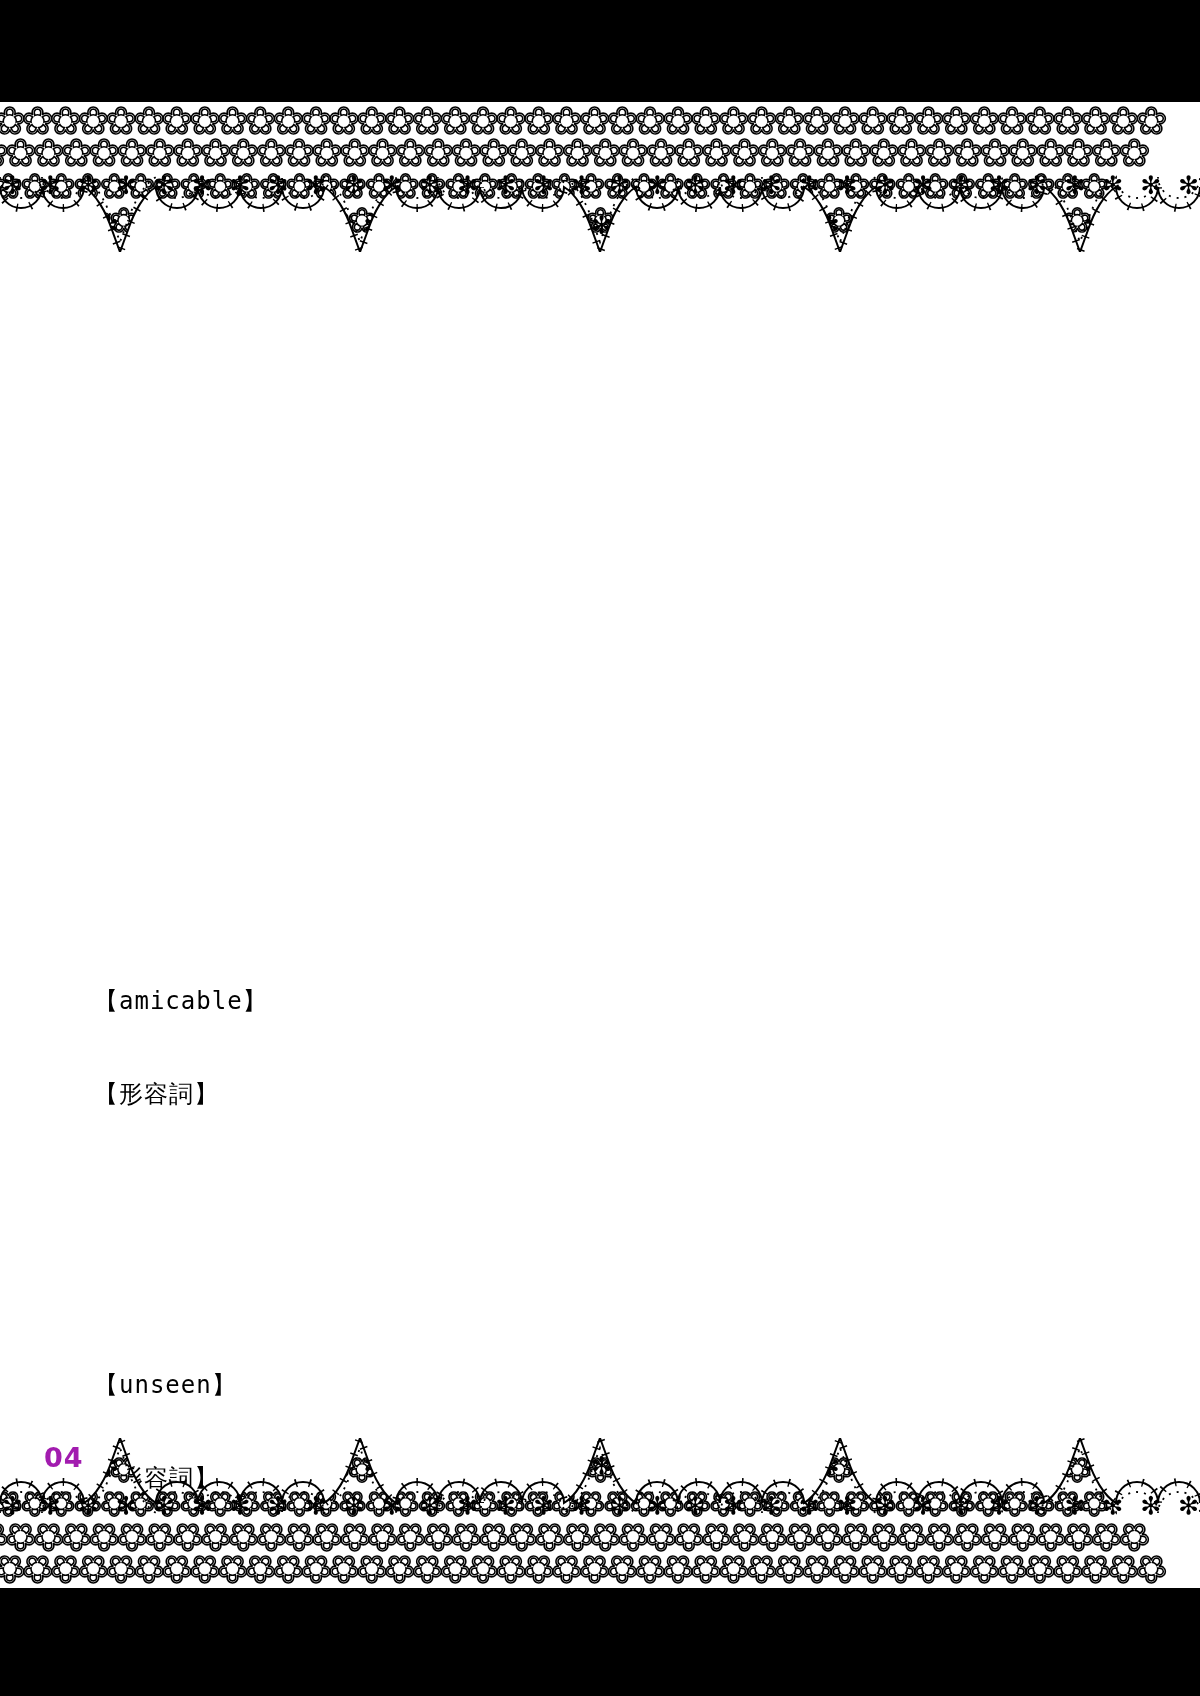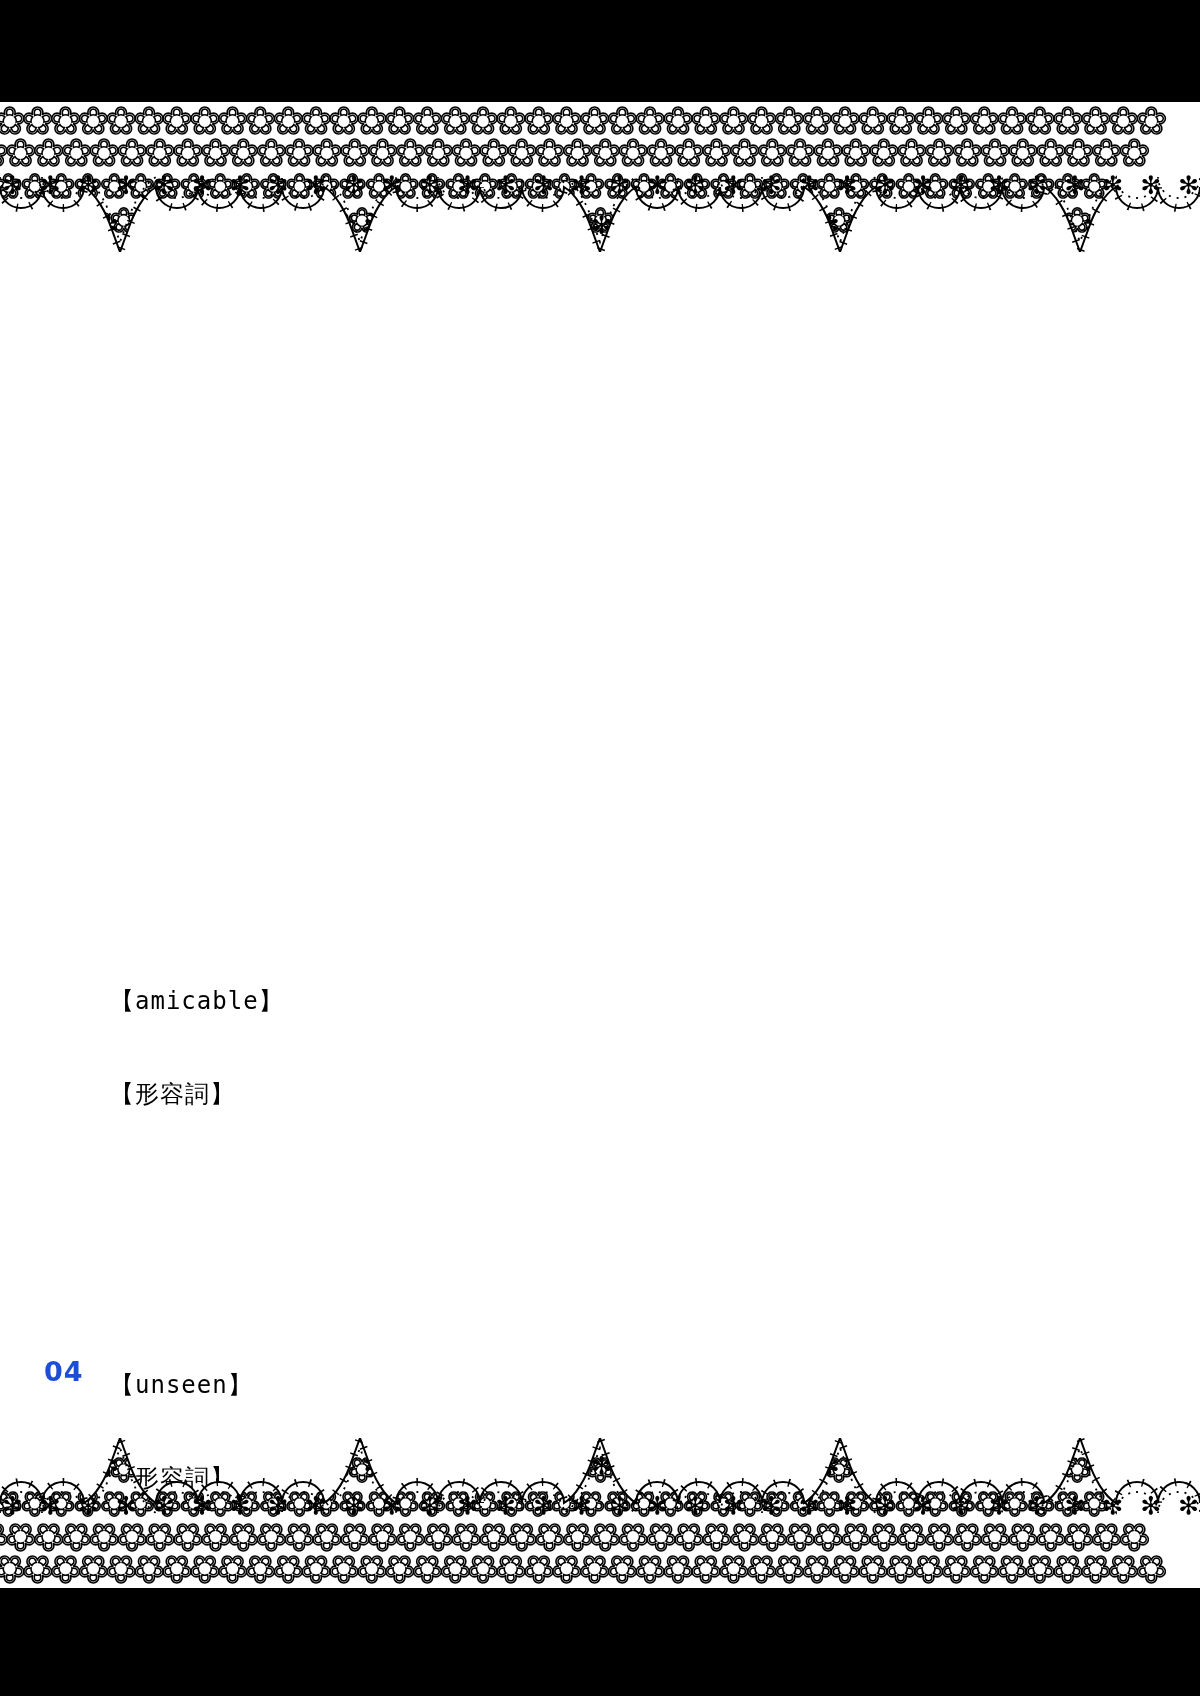--- a/index.html
+++ b/index.html
@@ -33,25 +33,25 @@
   }
 
   .content {
     position: absolute; left: 94px; top: 862px; width: 1000px;
     font-size: 24px; line-height: 31px;
     letter-spacing: 1px;
     white-space: pre;
   }
   .entry { margin: 0; }
   .entry.gap-1 { margin-top: 43px; }
-  .line { height: 31px; margin-left: 16px; }
+  .line { height: 31px; }
   .page-number {
-    position: absolute; left: 44px; top: 1356px;
+    position: absolute; left: 44px; top: 1442px;
     font-family: "DejaVu Sans", "Liberation Sans", sans-serif;
-    font-size: 27px; font-weight: bold; color: #1d4ed8;
+    font-size: 27px; font-weight: bold; color: #a21caf;
     letter-spacing: 1px;
   }
 </style>
 </head>
 <body>
 
 <div class="bar bar-top"></div>
 
 <svg class="lace lace-top" viewBox="0 0 1200 150" preserveAspectRatio="none" aria-hidden="true">
   <defs>

